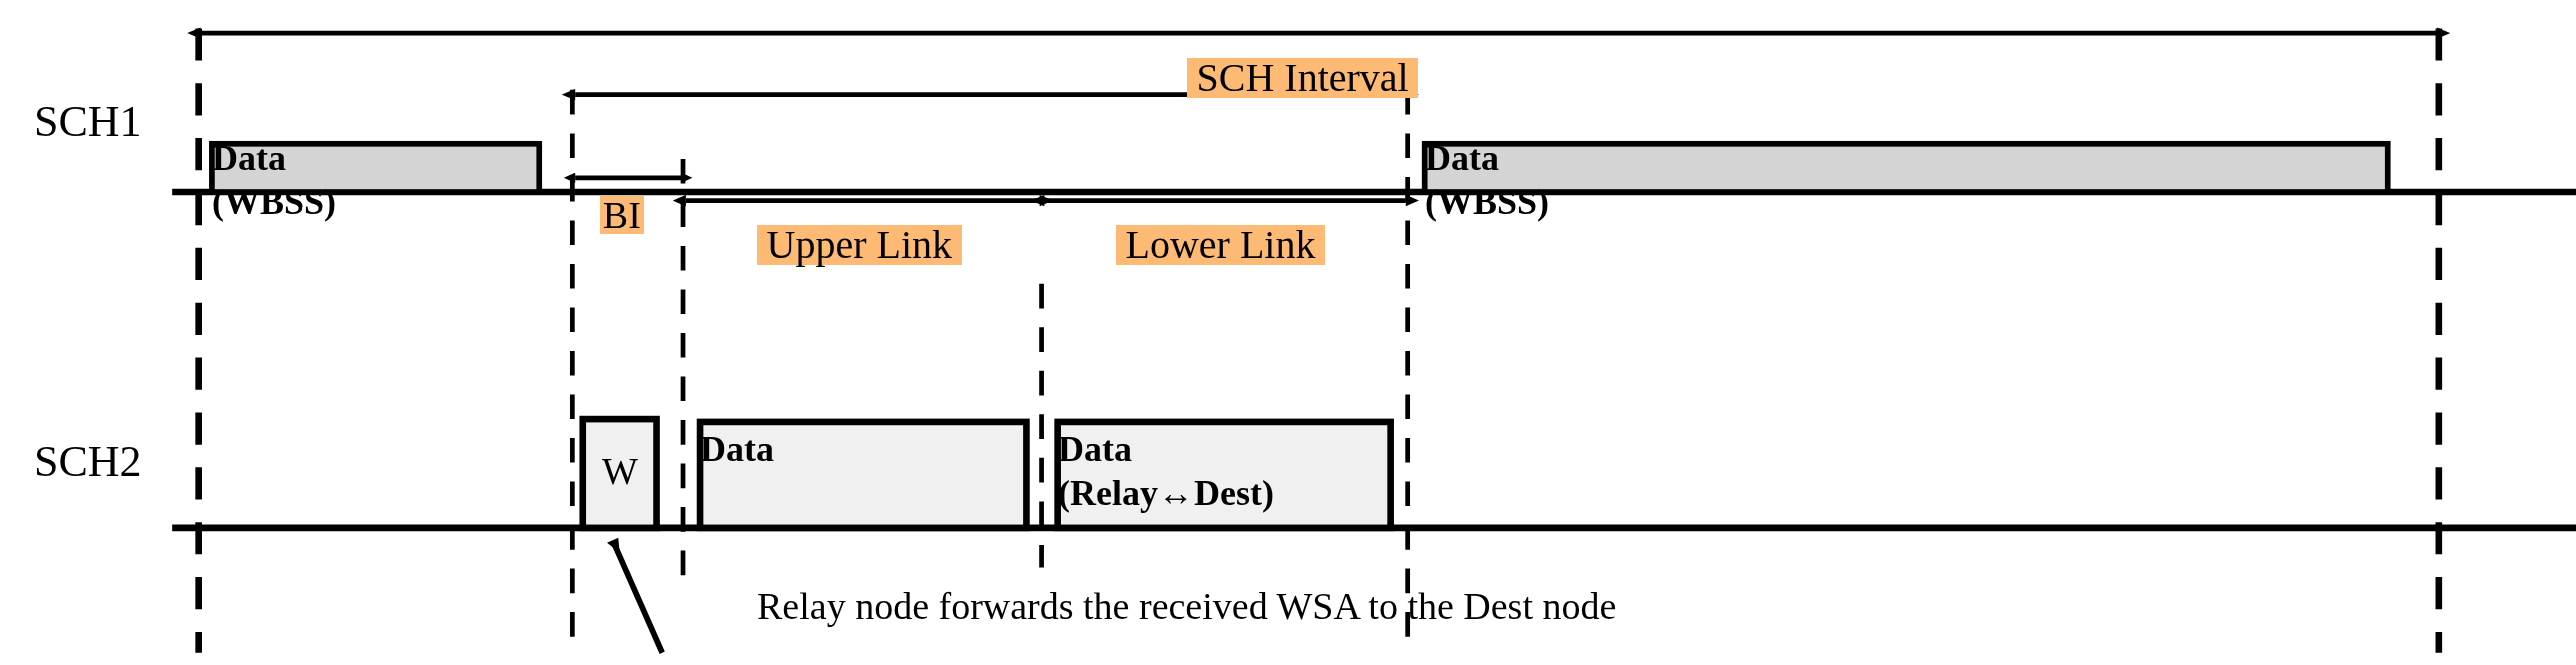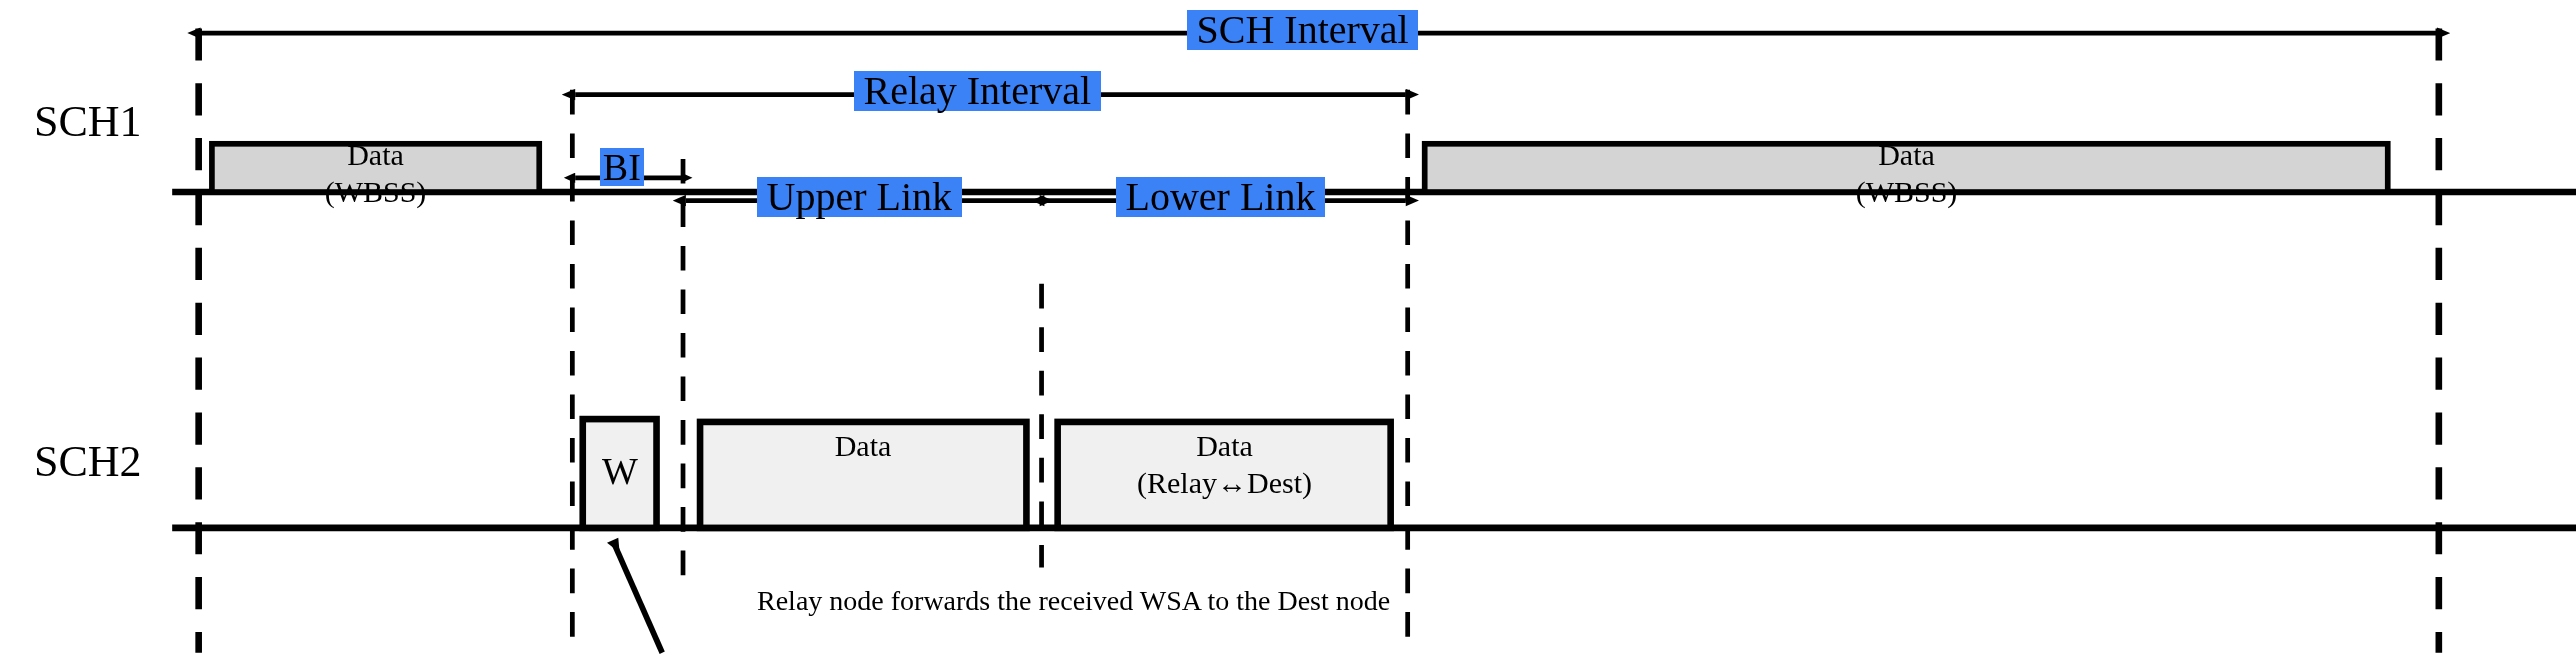--- a/index.html
+++ b/index.html
@@ -8,23 +8,23 @@
     position:relative;
     width:2576px;height:666px;
     background:#ffffff;
     font-family:"Liberation Serif","DejaVu Serif",serif;
     overflow:hidden;
   }
   #stage svg{position:absolute;left:0;top:0;width:2576px;height:666px;}
 
   .lbl{position:absolute;white-space:nowrap;color:#000;line-height:1;}
   .axis-label{font-size:44px;}
-  .box-label{font-size:30px;text-align:center;line-height:1.22;}
-  .arrow-label{font-size:40px;background:#3b82f6;padding:0 9.5px;}
-  .caption{font-size:28px;}
+  .box-label{font-size:36px;text-align:left;line-height:1.22;font-weight:bold;}
+  .arrow-label{font-size:40px;background:#fdba74;padding:0 9.5px;margin-top:48px;}
+  .caption{font-size:38px;}
   .wlabel{font-size:38px;}
 </style>
 </head>
 <body>
 
 <div id="stage">
 
   <svg viewBox="0 0 2723 704" xmlns="http://www.w3.org/2000/svg">
     <defs>
       <marker id="ahL" markerWidth="16" markerHeight="16" refX="14" refY="6" orient="auto" markerUnits="userSpaceOnUse">
@@ -79,21 +79,20 @@
 
     <line x1="1104" y1="212" x2="1486" y2="212" stroke="#000" stroke-width="5" marker-start="url(#ahL)" marker-end="url(#ahR)"></line>
 
     <line x1="700" y1="690" x2="648" y2="572" stroke="#000" stroke-width="6" marker-end="url(#ahPtr)"></line>
   </svg>
 
   <div class="lbl axis-label" style="left:34px;top:100px;">SCH1</div>
   <div class="lbl axis-label" style="left:34px;top:440px;">SCH2</div>
 
   <div class="lbl arrow-label" style="left:1187px;top:9.5px;">SCH Interval</div>
-  <div class="lbl arrow-label" style="left:854px;top:71px;">Relay Interval</div>
   <div class="lbl arrow-label" style="left:600px;top:148px;padding:0 2.8px;font-size:38px;">BI</div>
   <div class="lbl arrow-label" style="left:757px;top:177px;">Upper Link</div>
   <div class="lbl arrow-label" style="left:1116px;top:177px;">Lower Link</div>
 
   <div class="lbl box-label" style="left:212px;top:137px;width:327px;">
     <span>Data</span><br>
     <span>(WBSS)</span>
   </div>
 
   <div class="lbl box-label" style="left:1425px;top:137px;width:963px;">

